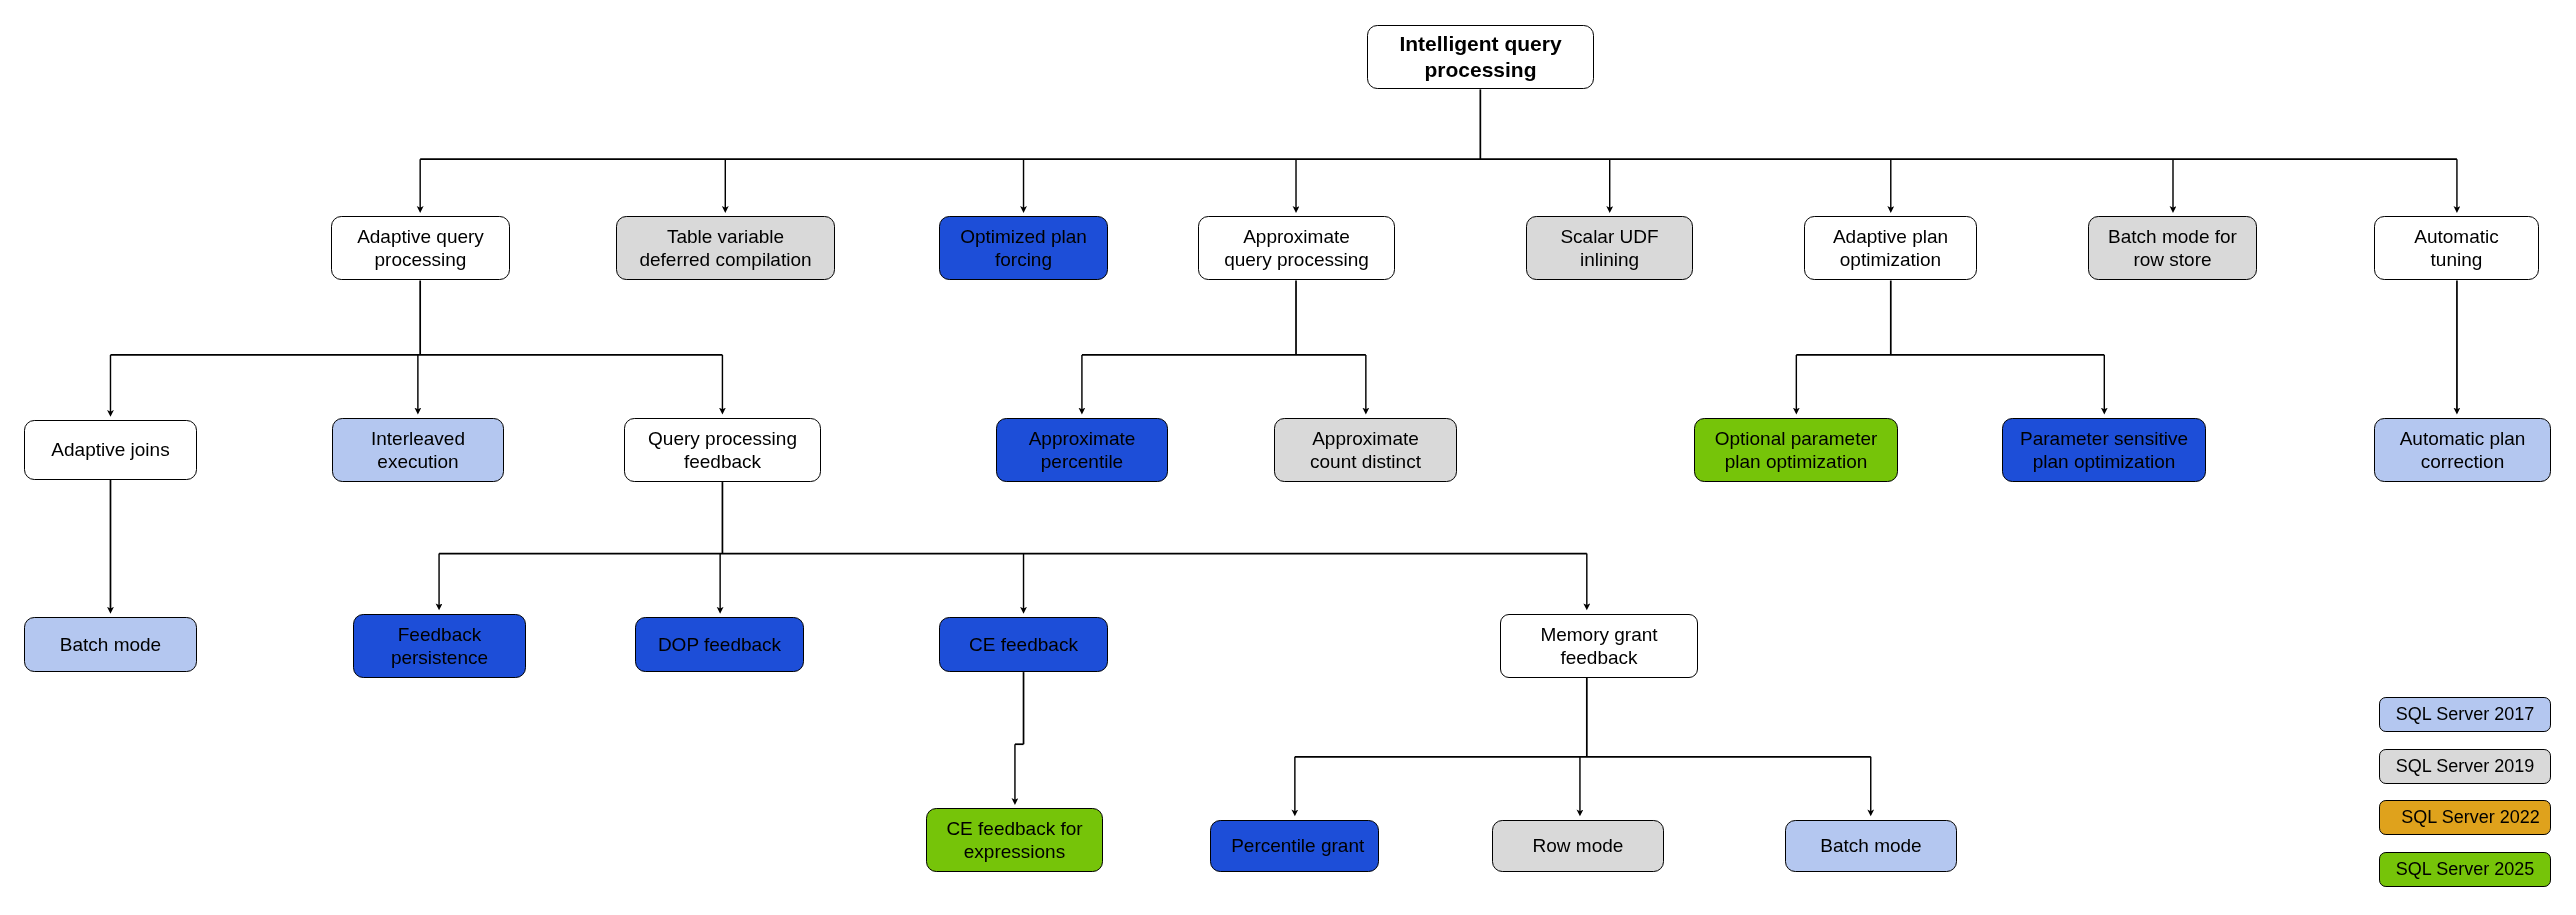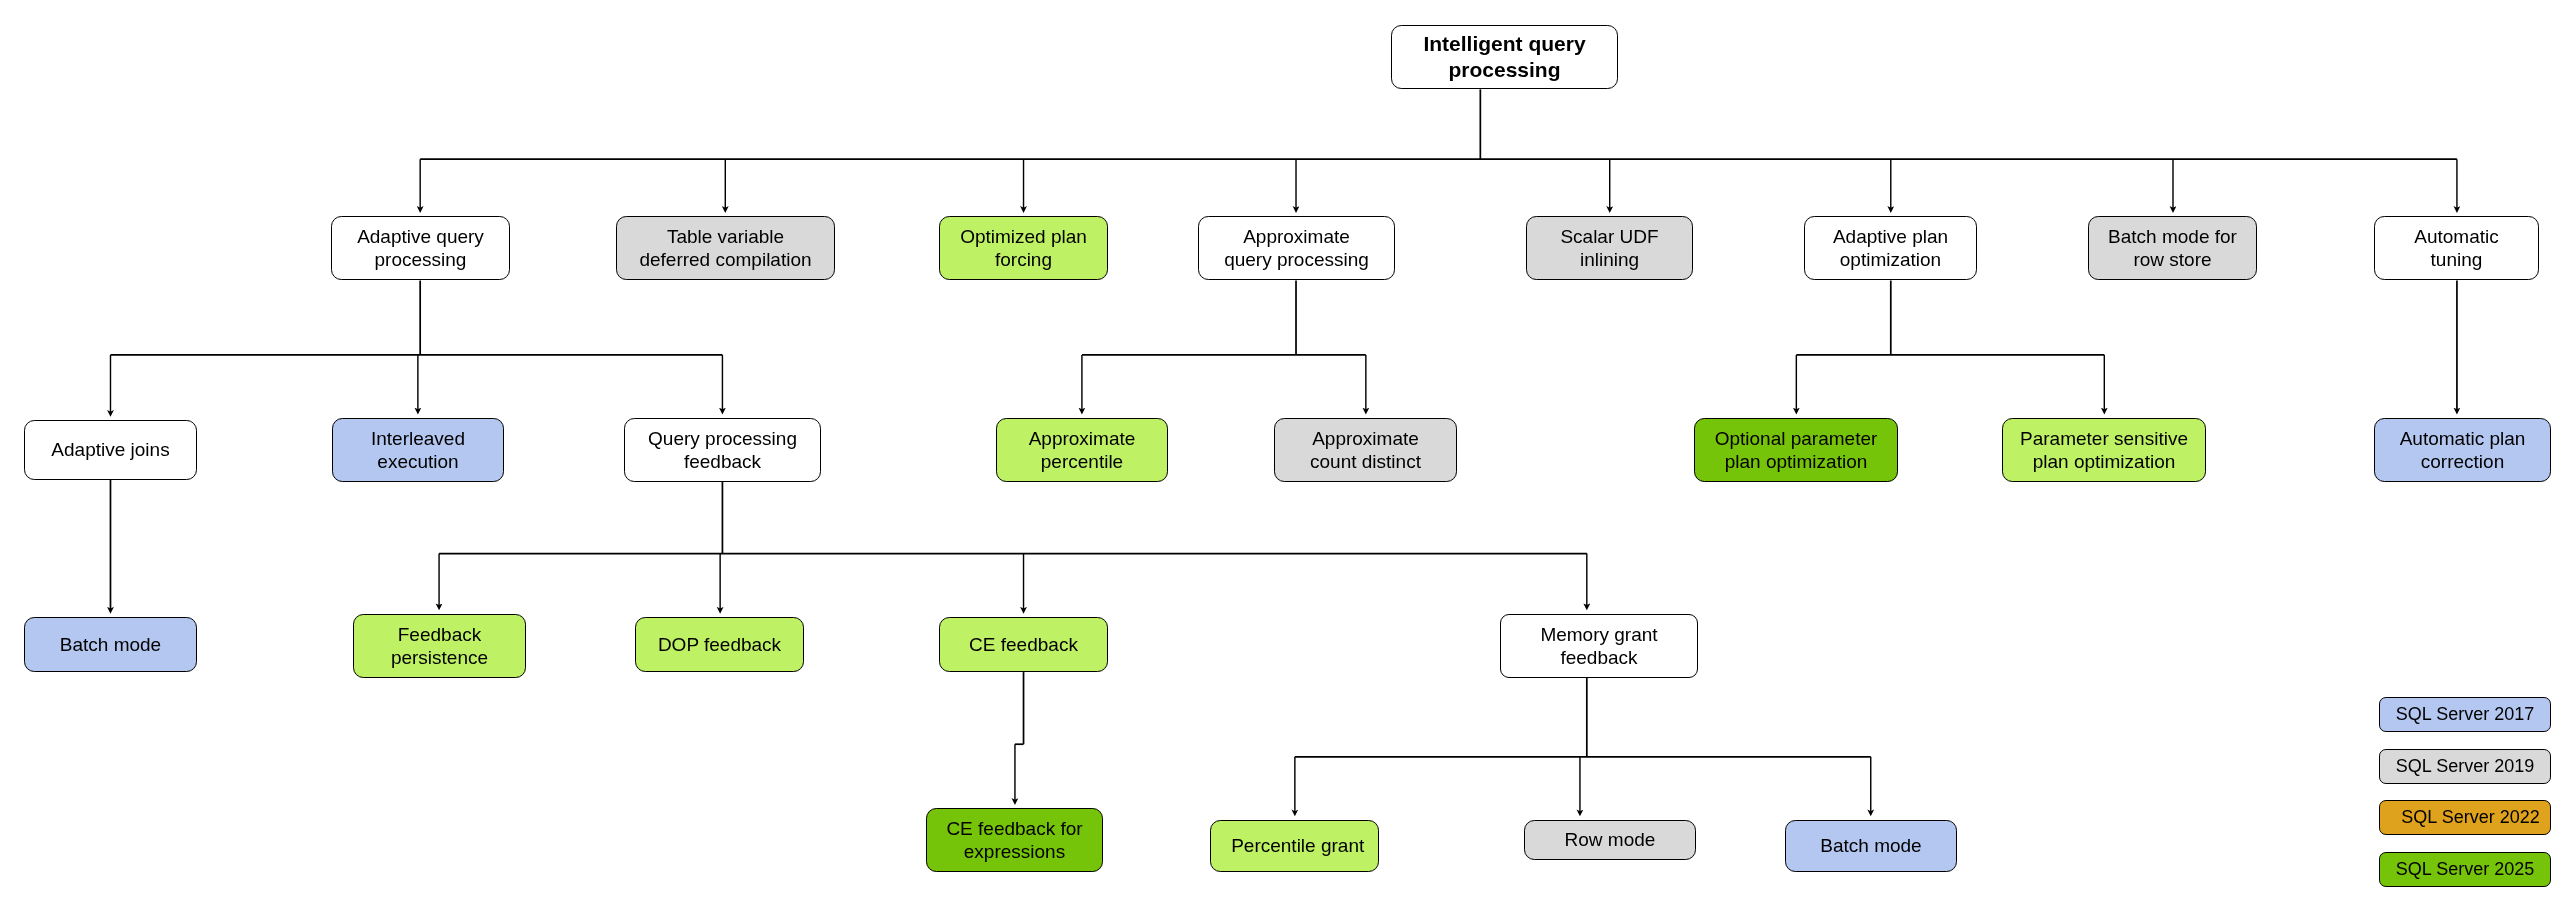--- a/index.html
+++ b/index.html
@@ -16,24 +16,24 @@
     justify-content:center;
     text-align:center;
     line-height:1.22;
     color:#000000;
     padding:2.3px 4.6px;
     white-space:pre-line;
   }
   .node.w{background:#ffffff;}
   .node.g{background:#d9d9d9;}
   .node.o{background:#ddа;}
-  .node.o{background:#bef264;}
+  .node.o{background:#1d4ed8;}
   .node.b{background:#b4c7f0;}
   .node.gr{background:#76c409;}
-  .node.root{font-weight:bold;margin-left:24px;}
+  .node.root{font-weight:bold;}
   .legend-item{
     position:absolute;
     box-sizing:border-box;
     border:1.4px solid #000000;
     border-radius:6.9px;
     display:flex;
     align-items:center;
     justify-content:center;
     color:#000000;
   }
@@ -127,21 +127,21 @@
       <div class="node b" style="left: 24px; top: 617px; width: 173px; height: 55px; font-size: 19px;">Batch mode</div>
       <div class="node o" style="left: 353px; top: 614px; width: 173px; height: 64px; font-size: 19px;">Feedback
 persistence</div>
       <div class="node o" style="left: 635px; top: 617px; width: 169px; height: 55px; font-size: 19px;">DOP feedback</div>
       <div class="node o" style="left: 939px; top: 617px; width: 169px; height: 55px; font-size: 19px;">CE feedback</div>
       <div class="node w" style="left: 1500px; top: 614px; width: 198px; height: 64px; font-size: 19px; border-radius: 9px;">Memory grant
 feedback</div>
       <div class="node gr" style="left: 926px; top: 808px; width: 177px; height: 64px; font-size: 19px;">CE feedback for
 expressions</div>
       <div class="node o" style="left: 1210px; top: 820px; width: 169px; height: 52px; font-size: 19px; padding-left: 11px;">Percentile grant</div>
-      <div class="node g" style="left: 1524px; top: 820px; width: 172px; height: 40px; font-size: 19px;">Row mode</div>
+      <div class="node g" style="left: 1492px; top: 820px; width: 172px; height: 52px; font-size: 19px;">Row mode</div>
       <div class="node b" style="left: 1785px; top: 820px; width: 172px; height: 52px; font-size: 19px;">Batch mode</div>
     </div>
   <div id="legend-layer">
       <div class="legend-item" style="background: rgb(180, 199, 240); left: 2379px; top: 697px; width: 172px; height: 35px; font-size: 18px;">SQL Server 2017</div>
       <div class="legend-item" style="background: rgb(217, 217, 217); left: 2379px; top: 749px; width: 172px; height: 35px; font-size: 18px;">SQL Server 2019</div>
       <div class="legend-item" style="background: rgb(223, 162, 28); left: 2379px; top: 800px; width: 172px; height: 35px; font-size: 18px; padding-left: 11px;">SQL Server 2022</div>
       <div class="legend-item" style="background: rgb(118, 196, 9); left: 2379px; top: 852px; width: 172px; height: 35px; font-size: 18px;">SQL Server 2025</div>
     </div>
 </div>
 

